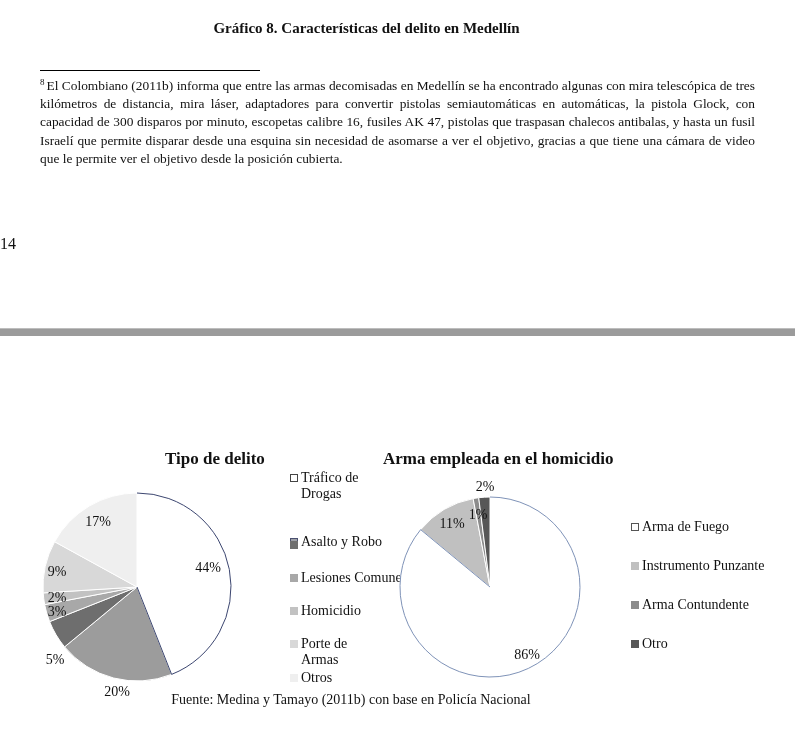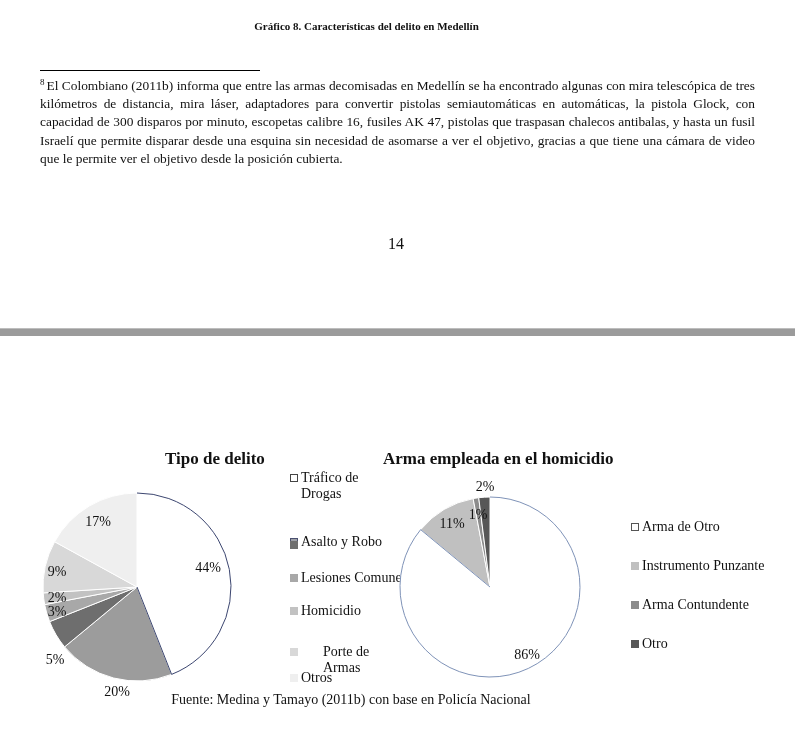--- a/index.html
+++ b/index.html
@@ -1,24 +1,24 @@
 <!DOCTYPE html>
 <html><head>
 <meta charset="utf-8">
 <style>
   html, body { margin: 0; padding: 0; background: #ffffff; }
   body { width: 795px; height: 735px; position: relative; overflow: hidden;
          font-family: "Liberation Serif", "DejaVu Serif", serif; color: #111; }
   .abs { position: absolute; }
-  .fig-title { left: 0; width: 733px; top: 20px; text-align: center; font-weight: bold; font-size: 11px; }
+  .fig-title { left: 0; width: 733px; top: 20px; text-align: center; font-weight: bold; font-size: 15px; }
   .rule { left: 40px; top: 70px; width: 220px; height: 1px; background: #000; }
   .footnotes { left: 40px; top: 77px; width: 715px; font-size: 13.4px; line-height: 18.2px; text-align: justify; }
   .footnotes p { margin: 0; text-align: justify; }
   .footnotes sup { font-size: 9px; vertical-align: 5px; line-height: 0; margin-right: 2px; }
-  .page-num { left: 0; width: 792px; top: 235px; text-align: center; font-size: 16px; }
+  .page-num { left: 0; width: 792px; top: 235px; font-size: 16px; }
   .sep { left: 0; top: 328px; width: 795px; height: 8px; background: #9b9b9b; border-top: 1px solid #bdbdbd; box-sizing: border-box; }
   .chart-title { font-weight: bold; font-size: 17px; white-space: nowrap; }
   .pie-label { font-size: 14px; white-space: nowrap; transform: translate(-50%, -50%); }
   .legend-item { font-size: 14px; display: flex; align-items: flex-start; line-height: 16px; padding-left: 45px; }
   .legend-swatch { width: 8px; height: 8px; margin-top: 4px; margin-right: 3px; box-sizing: border-box; flex: 0 0 auto; }
   .source { left: 0; width: 658px; top: 692px; text-align: center; font-size: 14px; margin-left: 22px; }
   svg { position: absolute; left: 0; top: 0; }
 </style>
 </head>
 <body>
@@ -70,21 +70,21 @@
       <span class="legend-swatch" style="background:#6e6e6e;"></span>
     </div>
   <div class="legend-item abs" style="top:100px; width:140px;">
       <span class="legend-swatch" style="background:#a8a8a8;"></span>
       <span>Lesiones Comunes</span>
     </div>
   <div class="legend-item abs" style="top:133px;">
       <span class="legend-swatch" style="background:#c2c2c2;"></span>
       <span>Homicidio</span>
     </div>
-  <div class="legend-item abs" style="top:174px;gap:22px;">
+  <div class="legend-item abs" style="top:166px;">
       <span class="legend-swatch" style="background:#d8d8d8;"></span>
       <span>Porte de Armas</span>
     </div>
   <div class="legend-item abs" style="top:200px;">
       <span class="legend-swatch" style="background:#efefef;"></span>
       <span>Otros</span>
     </div>
 </div>
 
 <div class="abs chart-title" style="left:383px; top:449px;">Arma empleada en el homicidio</div>
@@ -99,21 +99,21 @@
 <div class="abs" id="pie2-labels">
   <div class="abs pie-label" style="left:527px; top:645px;margin-top:10px;">86%</div>
   <div class="abs pie-label" style="left:452px; top:524px;">11%</div>
   <div class="abs pie-label" style="left:478px; top:515px;">1%</div>
   <div class="abs pie-label" style="left:485px; top:487px;">2%</div>
 </div>
 
 <div class="abs" style="left:586px; top:519px; width:180px;">
   <div class="legend-item abs" style="top:0px;">
       <span class="legend-swatch" style="background:#fff;border:1px solid #555;"></span>
-      <span>Arma de Otro</span>
+      <span>Arma de Fuego</span>
     </div>
   <div class="legend-item abs" style="top:39px; white-space:nowrap;">
       <span class="legend-swatch" style="background:#c0c0c0;"></span>
       <span>Instrumento Punzante</span>
     </div>
   <div class="legend-item abs" style="top:78px; white-space:nowrap;">
       <span class="legend-swatch" style="background:#8c8c8c;"></span>
       <span>Arma Contundente</span>
     </div>
   <div class="legend-item abs" style="top:117px;">

